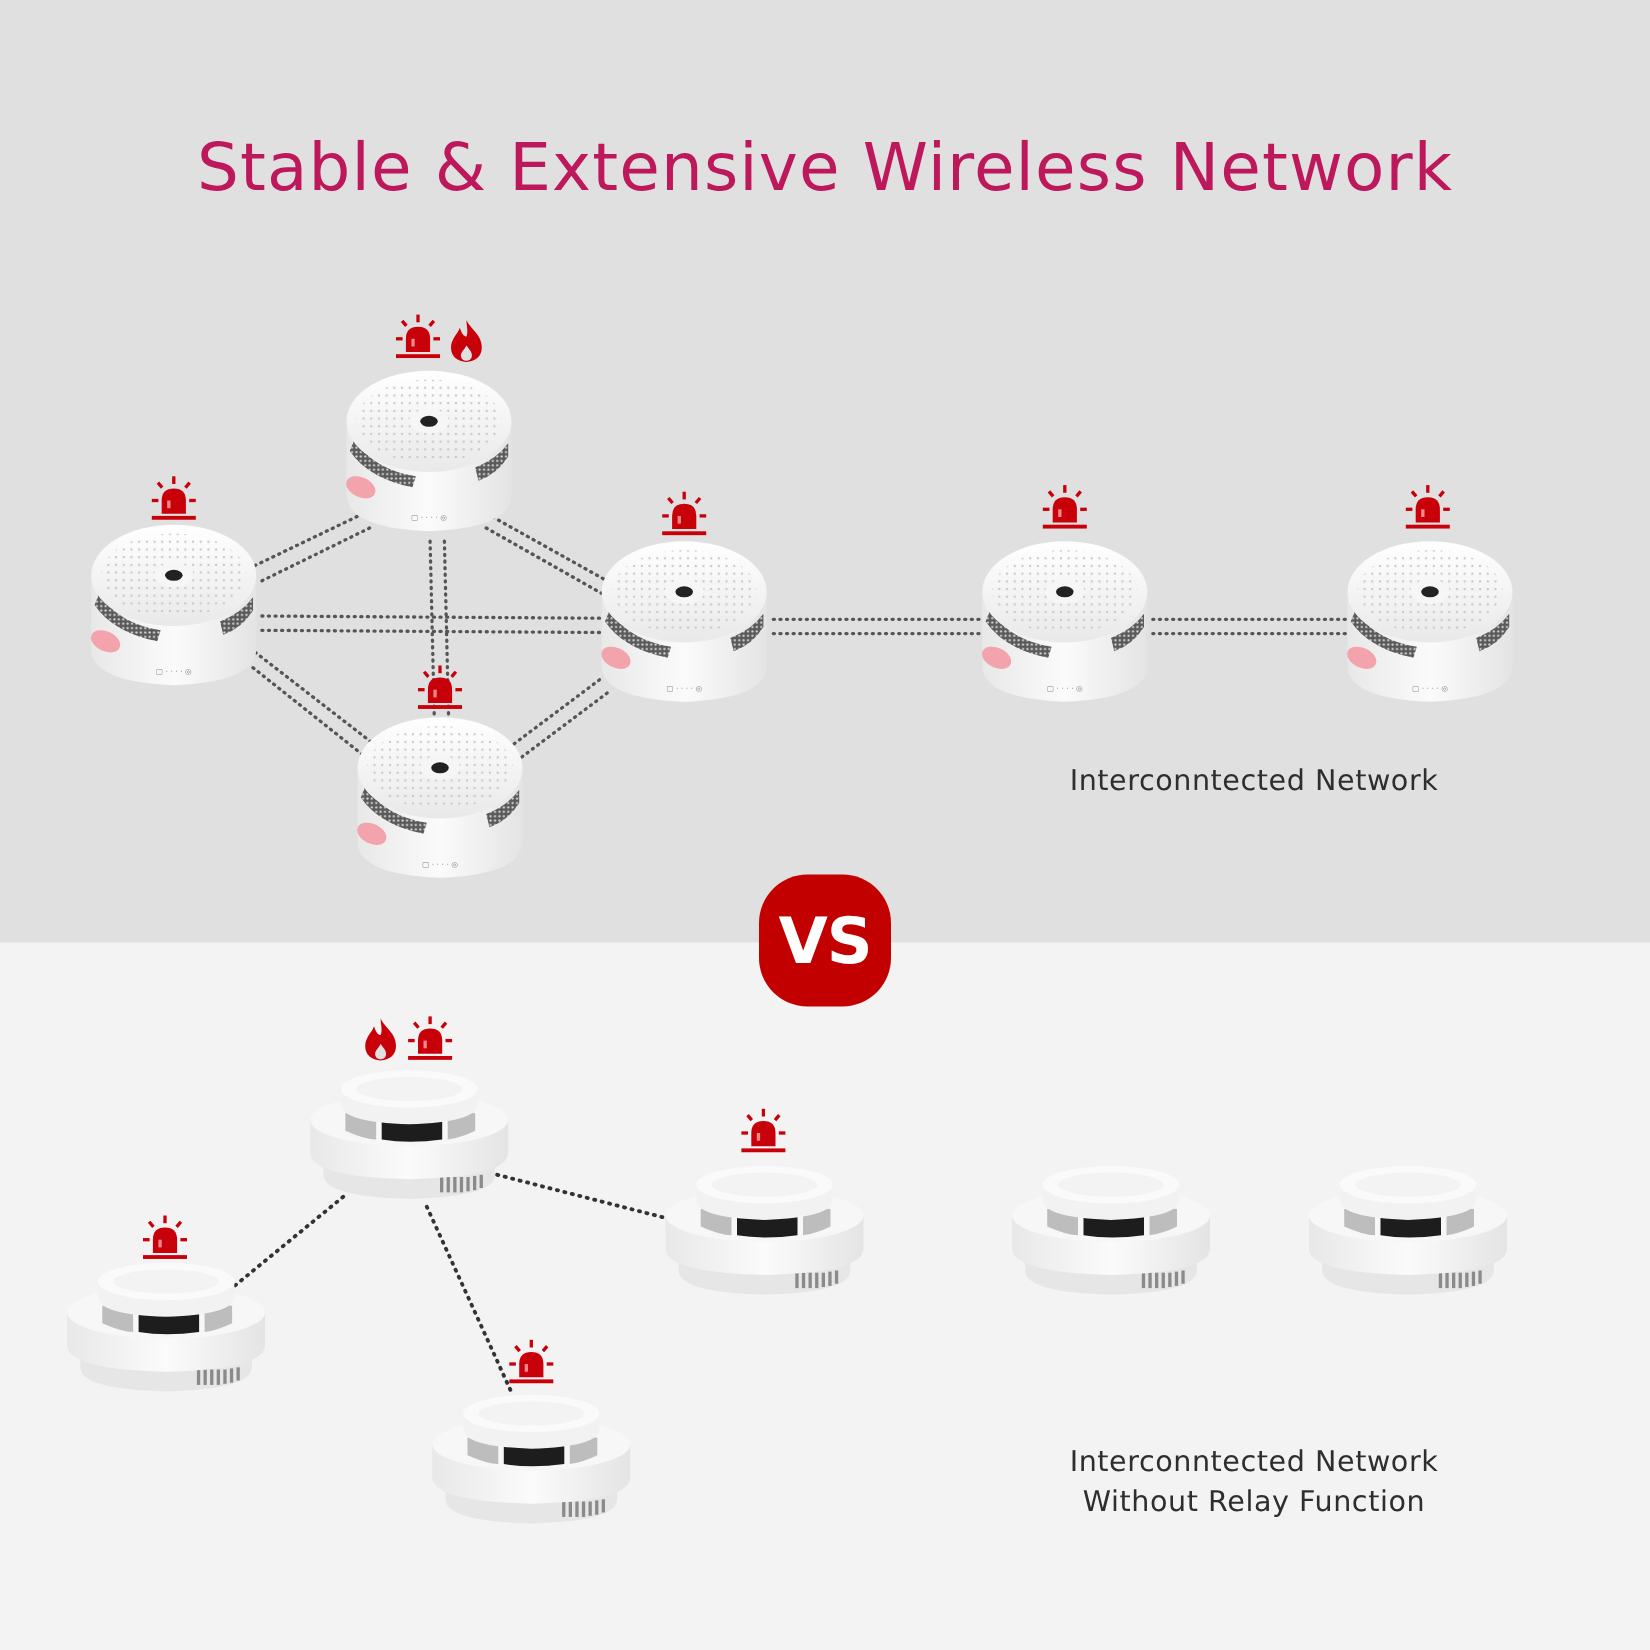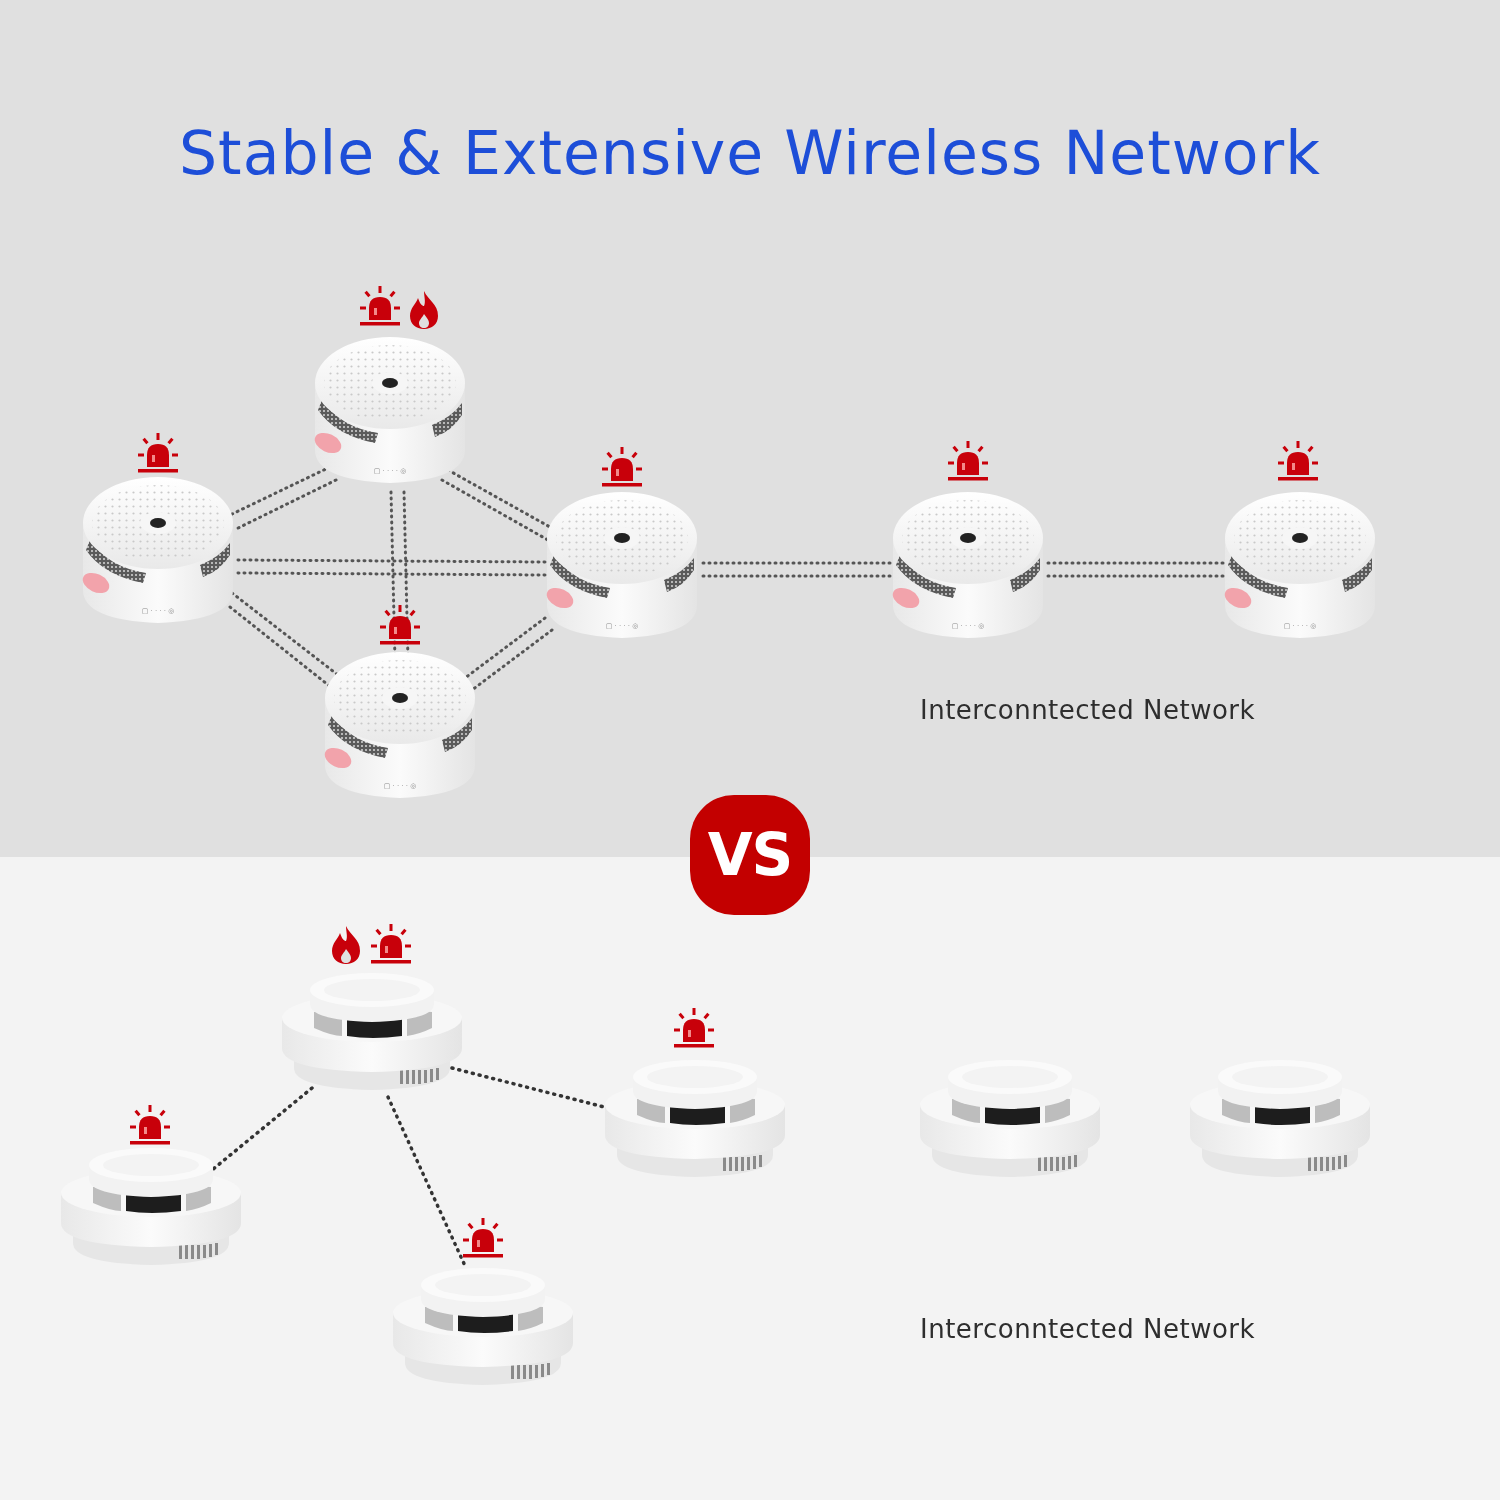--- a/index.html
+++ b/index.html
@@ -2,25 +2,25 @@
 <html><head>
   <meta charset="utf-8">
   <style>
     * { margin: 0; padding: 0; box-sizing: border-box; }
     html, body { width: 1500px; height: 1500px; overflow: hidden; }
     body { font-family: "DejaVu Sans", sans-serif; background: #f3f3f3; position: relative; }
     .top-section { position: absolute; left: 0; top: 0; width: 1500px; height: 857px; background: #e0e0e0; }
     .bottom-section { position: absolute; left: 0; top: 857px; width: 1500px; height: 643px; background: #f3f3f3; }
     .title {
       position: absolute; left: 0; top: 118px; width: 1500px; text-align: center;
-      font-size: 60px; font-weight: normal; color: #1d4ed8; letter-spacing: 1px;
+      font-size: 60px; font-weight: normal; color: #be185d; letter-spacing: 1px;
       font-family: "DejaVu Sans", sans-serif;
     }
     .caption {
-      position: absolute; text-align: left; font-size: 26px; color: #2e2e2e;
+      position: absolute; text-align: center; font-size: 26px; color: #2e2e2e;
       line-height: 37px; letter-spacing: 0.5px; font-family: "DejaVu Sans", sans-serif;
     }
     .caption span { display: block; }
     .vs-badge {
       position: absolute; left: 690px; top: 795px; width: 120px; height: 120px;
       background: #c30000; border-radius: 44px;
       display: flex; align-items: center; justify-content: center;
       color: #ffffff; font-size: 58px; font-weight: bold; letter-spacing: -1px;
       font-family: "DejaVu Sans", sans-serif;
     }
@@ -226,15 +226,16 @@
       <use href="#siren" transform="translate(483,1240)"></use>
     </g>
 </svg>
 
 <div class="caption" style="left:920px; top:692px; width:440px;">
   <span>Interconntected Network</span>
 </div>
 
 <div class="caption" style="left:920px; top:1311px; width:440px;">
   <span>Interconntected Network</span>
+  <span>Without Relay Function</span>
 </div>
 
 <div class="vs-badge">VS</div>
 
 </body></html>

